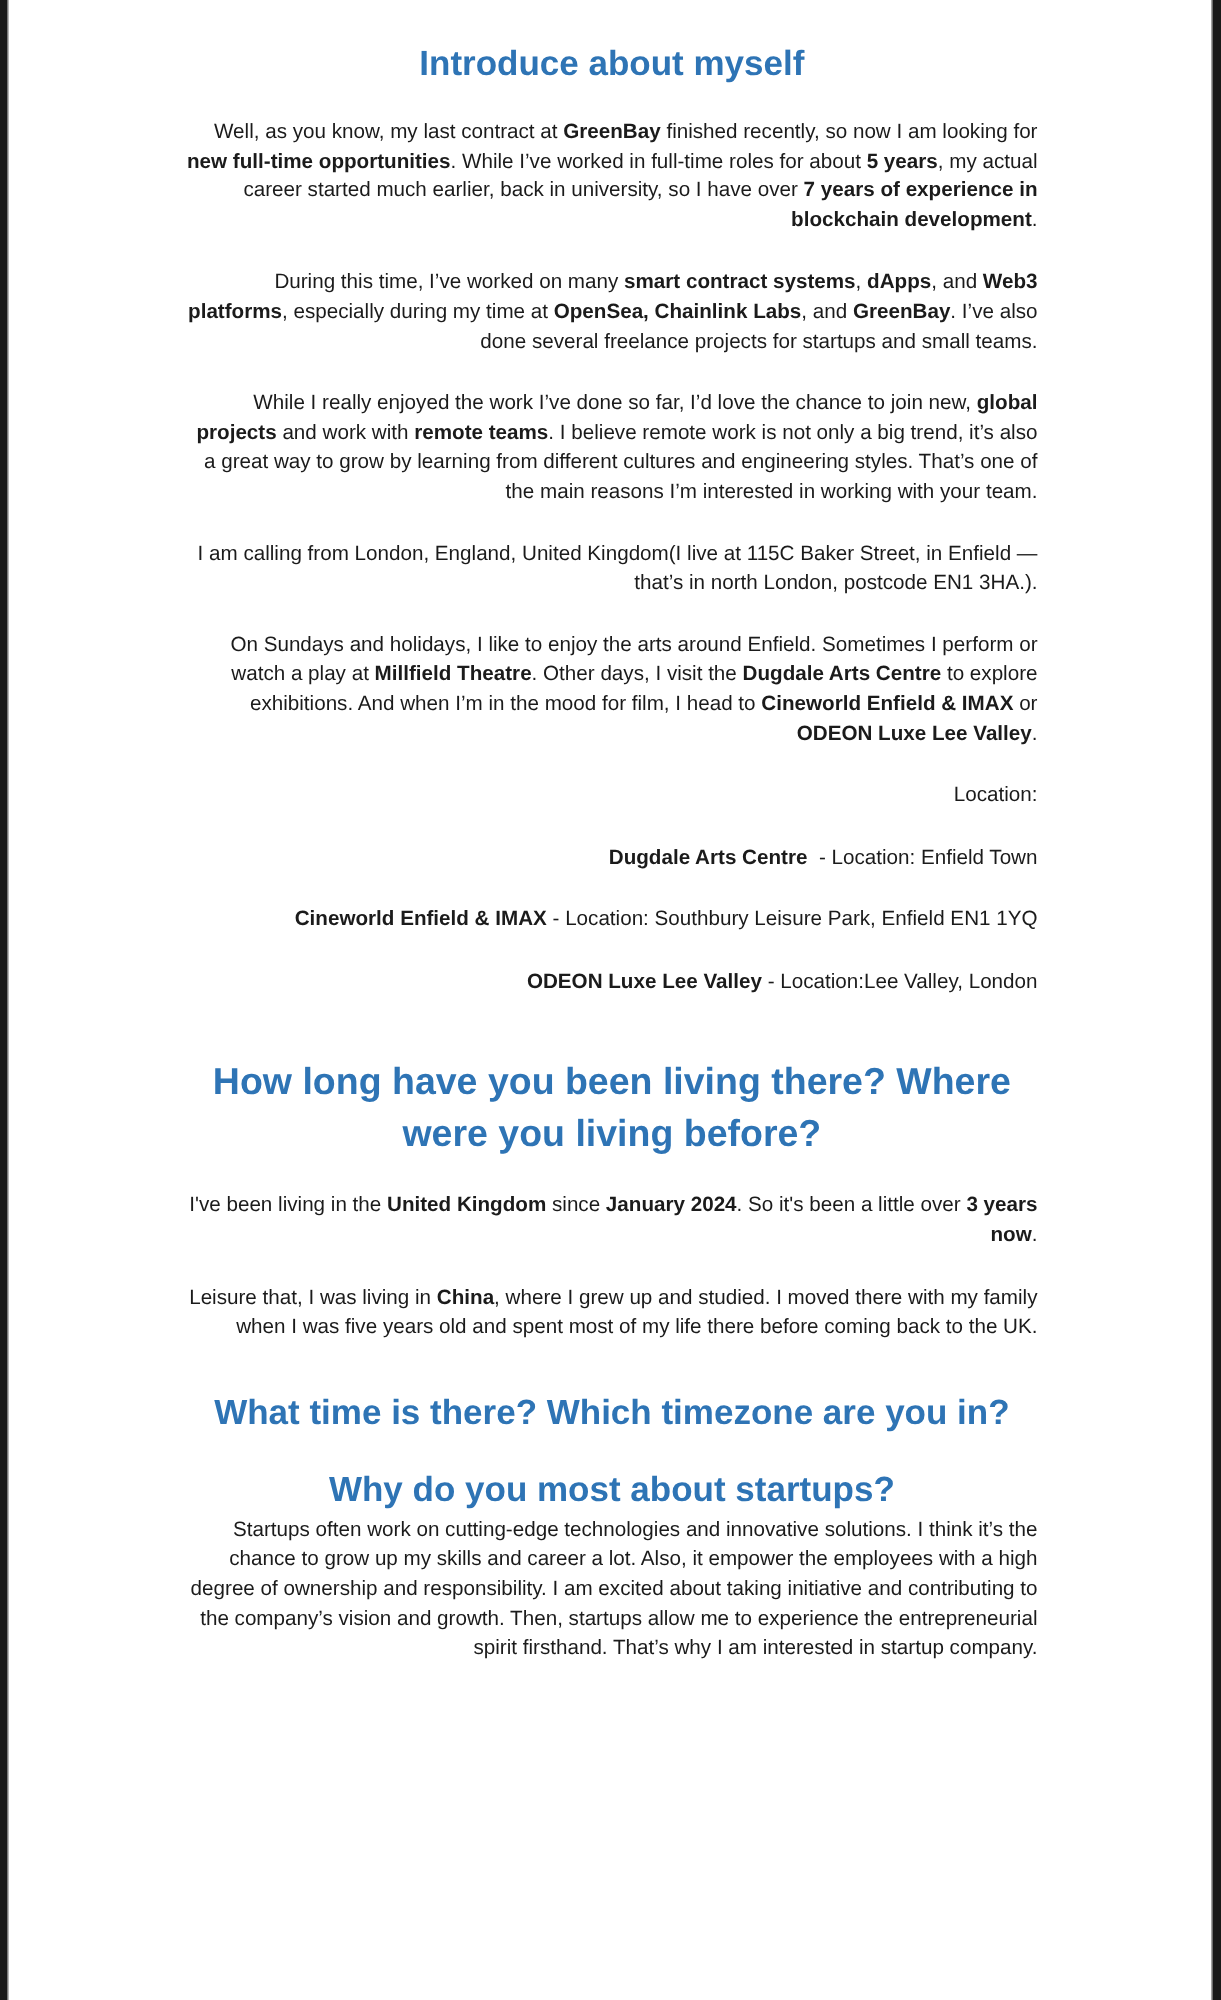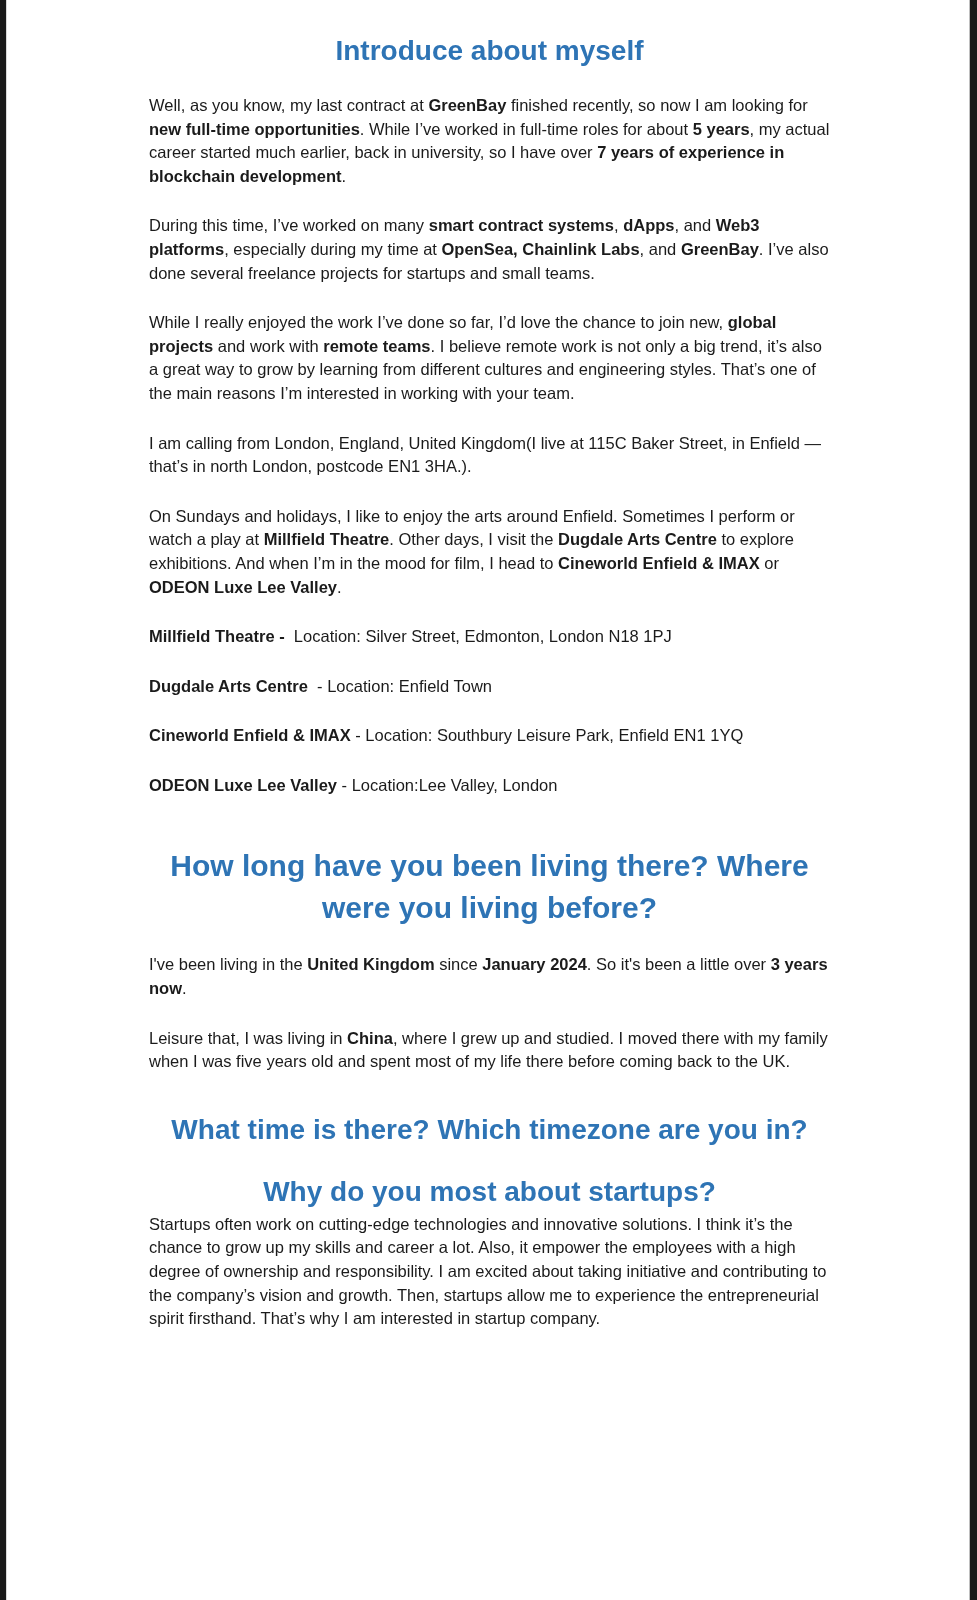--- a/index.html
+++ b/index.html
@@ -34,37 +34,37 @@
   }
   h2.title{margin-top:4px;}
   h2.big{
     font-size:30px;line-height:42px;
     white-space:pre-line;
     margin-left:0;margin-right:0;
   }
   h2.gap-top{margin-top:48px;}
   h2.gap-top-sm{margin-top:37px;}
   h2.tight-bottom{margin-bottom:2px;}
-  .para{margin:0 0 26px;}
+  .para{margin:0 0 26px;text-align:right;}
   .b{font-weight:700;}
 </style>
 </head>
 <body>
 
 <div class="edge left"></div>
 <div class="edge right"></div>
 
 <main class="doc" id="doc">
     <h2 class="title">Introduce about myself</h2>
     <p class="para"><span>Well, as you know, my last contract at </span><span class="b">GreenBay</span><span> finished recently, so now I am looking for </span><span class="b">new full-time opportunities</span><span>. While I’ve worked in full-time roles for about </span><span class="b">5 years</span><span>, my actual career started much earlier, back in university, so I have over </span><span class="b">7 years of experience in blockchain development</span><span>.</span></p>
     <p class="para"><span>During this time, I’ve worked on many </span><span class="b">smart contract systems</span><span>, </span><span class="b">dApps</span><span>, and </span><span class="b">Web3 platforms</span><span>, especially during my time at </span><span class="b">OpenSea, Chainlink Labs</span><span>, and </span><span class="b">GreenBay</span><span>. I’ve also done several freelance projects for startups and small teams.</span></p>
     <p class="para"><span>While I really enjoyed the work I’ve done so far, I’d love the chance to join new, </span><span class="b">global projects</span><span> and work with </span><span class="b">remote teams</span><span>. I believe remote work is not only a big trend, it’s also a great way to grow by learning from different cultures and engineering styles. That’s one of the main reasons I’m interested in working with your team.</span></p>
     <p class="para"><span>I am calling from London, England, United Kingdom(I live at 115C Baker Street, in Enfield — that’s in north London, postcode EN1 3HA.).</span></p>
     <p class="para"><span>On Sundays and holidays, I like to enjoy the arts around Enfield. Sometimes I perform or watch a play at </span><span class="b">Millfield Theatre</span><span>. Other days, I visit the </span><span class="b">Dugdale Arts Centre</span><span> to explore exhibitions. And when I’m in the mood for film, I head to </span><span class="b">Cineworld Enfield &amp; IMAX</span><span> or </span><span class="b">ODEON Luxe Lee Valley</span><span>.</span></p>
-    <p class="para"><span class="b">Millfield Theatre -</span><span>&nbsp; Location: Silver Street, Edmonton, London N18 1PJ</span></p>
+    <p class="para"><span>Location:</span></p>
     <p class="para"><span class="b">Dugdale Arts Centre</span><span>&nbsp; - Location: Enfield Town</span></p>
     <p class="para"><span class="b">Cineworld Enfield &amp; IMAX</span><span> - Location: Southbury Leisure Park, Enfield EN1 1YQ</span></p>
     <p class="para"><span class="b">ODEON Luxe Lee Valley</span><span> - Location:Lee Valley, London</span></p>
     <h2 class="big gap-top">How long have you been living there? Where
 were you living before?</h2>
     <p class="para"><span>I've been living in the </span><span class="b">United Kingdom</span><span> since </span><span class="b">January 2024</span><span>. So it's been a little over </span><span class="b">3 years now</span><span>.</span></p>
     <p class="para"><span>Leisure that, I was living in </span><span class="b">China</span><span>, where I grew up and studied. I moved there with my family when I was five years old and spent most of my life there before coming back to the UK.</span></p>
     <h2 class="gap-top-sm">What time is there? Which timezone are you in?</h2>
     <h2 class="tight-bottom">Why do you most about startups?</h2>
     <p class="para"><span>Startups often work on cutting-edge technologies and innovative solutions. I think it’s the chance to grow up my skills and career a lot. Also, it empower the employees with a high degree of ownership and responsibility. I am excited about taking initiative and contributing to the company’s vision and growth. Then, startups allow me to experience the entrepreneurial spirit firsthand. That’s why I am interested in startup company.</span></p>

